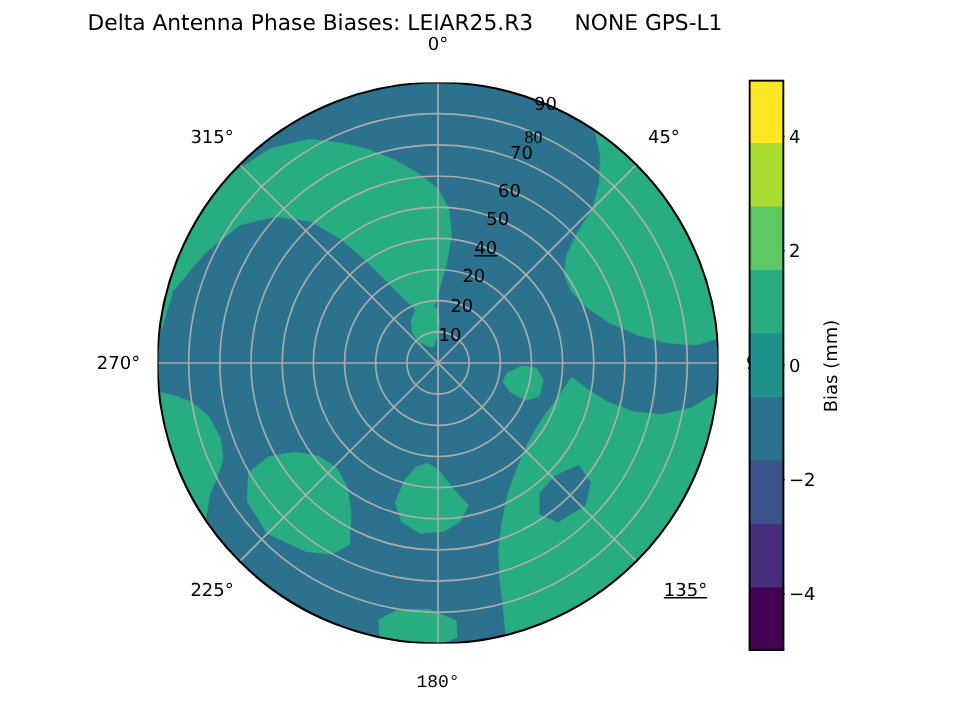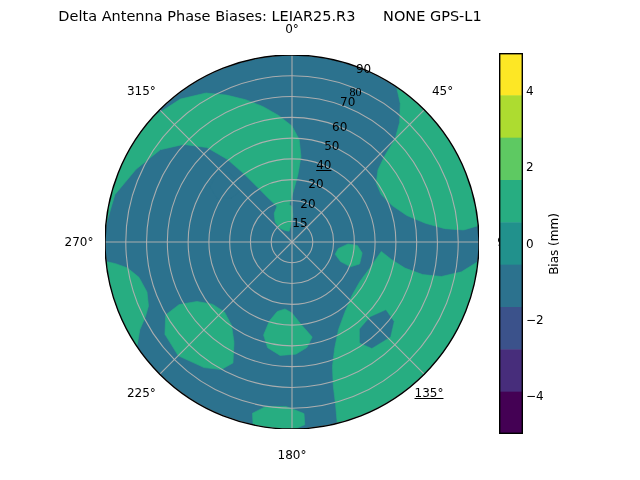--- a/index.html
+++ b/index.html
@@ -135,28 +135,28 @@
           <line x1="187" y1="187" x2="54.77" y2="54.77" stroke="#b0b0b0" stroke-width="1.1" stroke-opacity="0.95"></line>
         </g>
         <circle cx="187" cy="187" r="187" fill="none" stroke="#000000" stroke-width="1.4"></circle>
       </svg>
   </div>
 
   <div id="thetaLabels">
       <div class="theta-label" style="left: 292px; top: 29px;">0°</div>
       <div class="theta-label" style="left: 442.6px; top: 91.4px;">45°</div>
       <div class="theta-label" style="left: 505px; top: 242px;">90</div>
-      <div class="theta-label" style="left: 429px; top: 392.6px; text-decoration: underline;">135°</div>
-      <div class="theta-label" style="left: 292px; top: 455px;">180°</div>
+      <div class="theta-label" style="left: 457px; top: 392.6px; text-decoration: underline;">135°</div>
+      <div class="theta-label" style="left: 292px; top: 455px; font-family: Liberation Mono, monospace;">180°</div>
       <div class="theta-label" style="left: 141.4px; top: 392.6px; text-align: center;">225°</div>
       <div class="theta-label" style="left: 79px; top: 242px;">270°</div>
       <div class="theta-label" style="left: 141.4px; top: 91.4px;">315°</div>
     </div>
   <div id="rLabels">
-      <div class="r-label" style="left: 300px; top: 222.8px;">15</div>
+      <div class="r-label" style="left: 300px; top: 222.8px;">10</div>
       <div class="r-label" style="left: 307.9px; top: 203.6px;">20</div>
       <div class="r-label" style="left: 315.9px; top: 184.4px;">20</div>
       <div class="r-label" style="left: 323.8px; top: 165.2px; text-decoration: underline;">40</div>
       <div class="r-label" style="left: 331.8px; top: 146px;">50</div>
       <div class="r-label" style="left: 339.7px; top: 126.8px; text-align: center;">60</div>
       <div class="r-label" style="left: 347.7px; top: 102px;">70</div>
       <div class="r-label" style="left: 355.6px; top: 92px; font-family: Liberation Serif, serif;">80</div>
       <div class="r-label" style="left: 363.6px; top: 69.2px;">90</div>
     </div>
 

